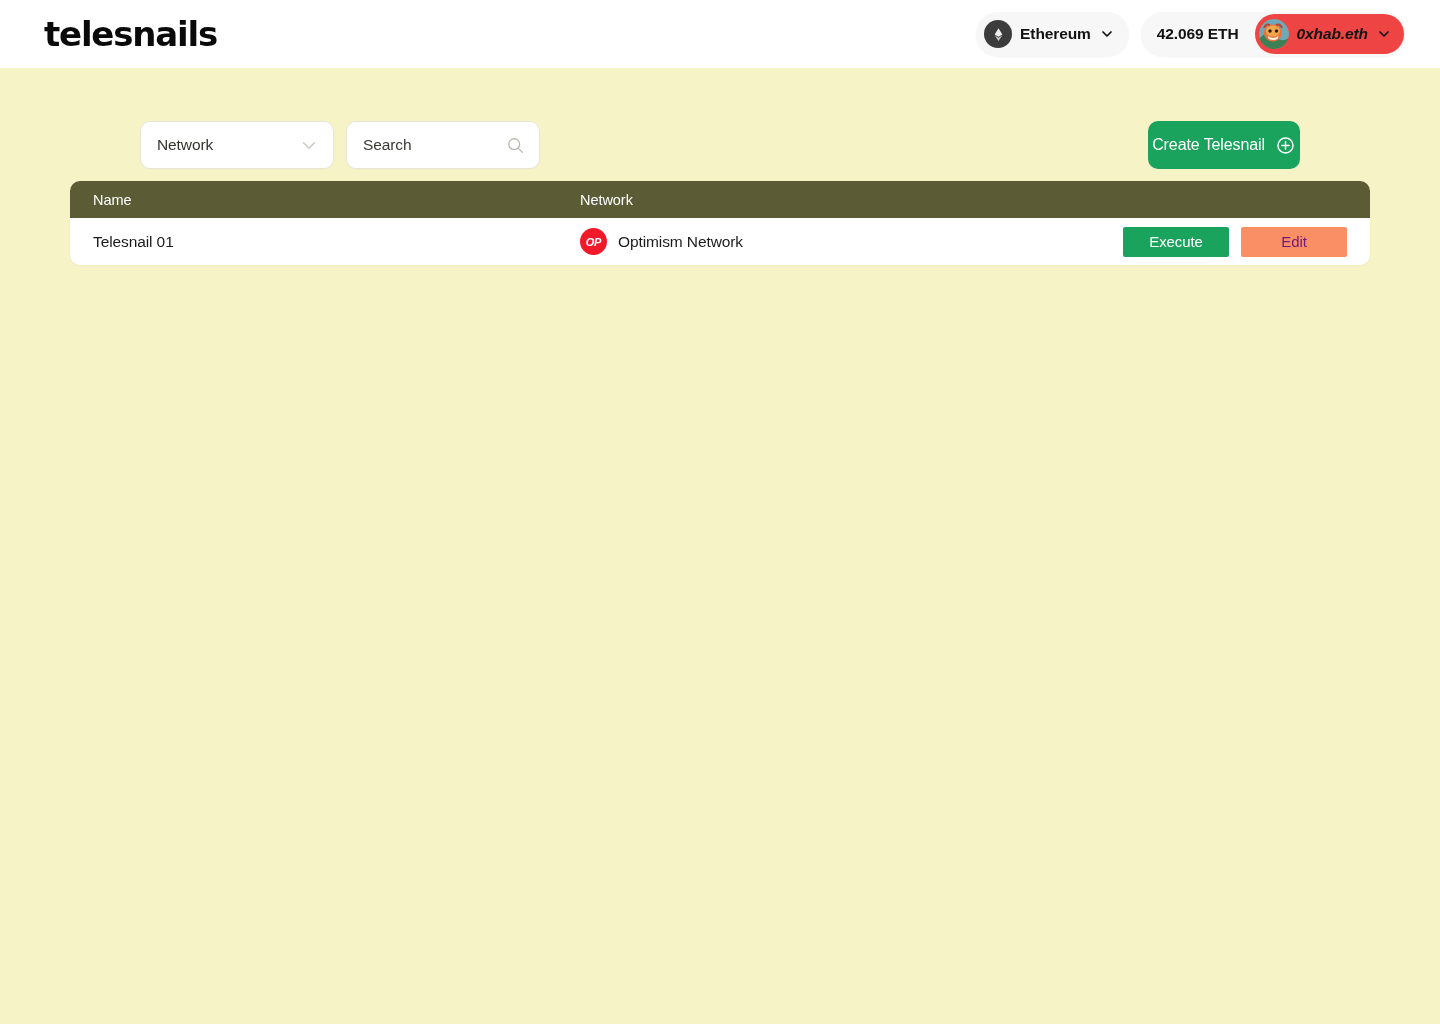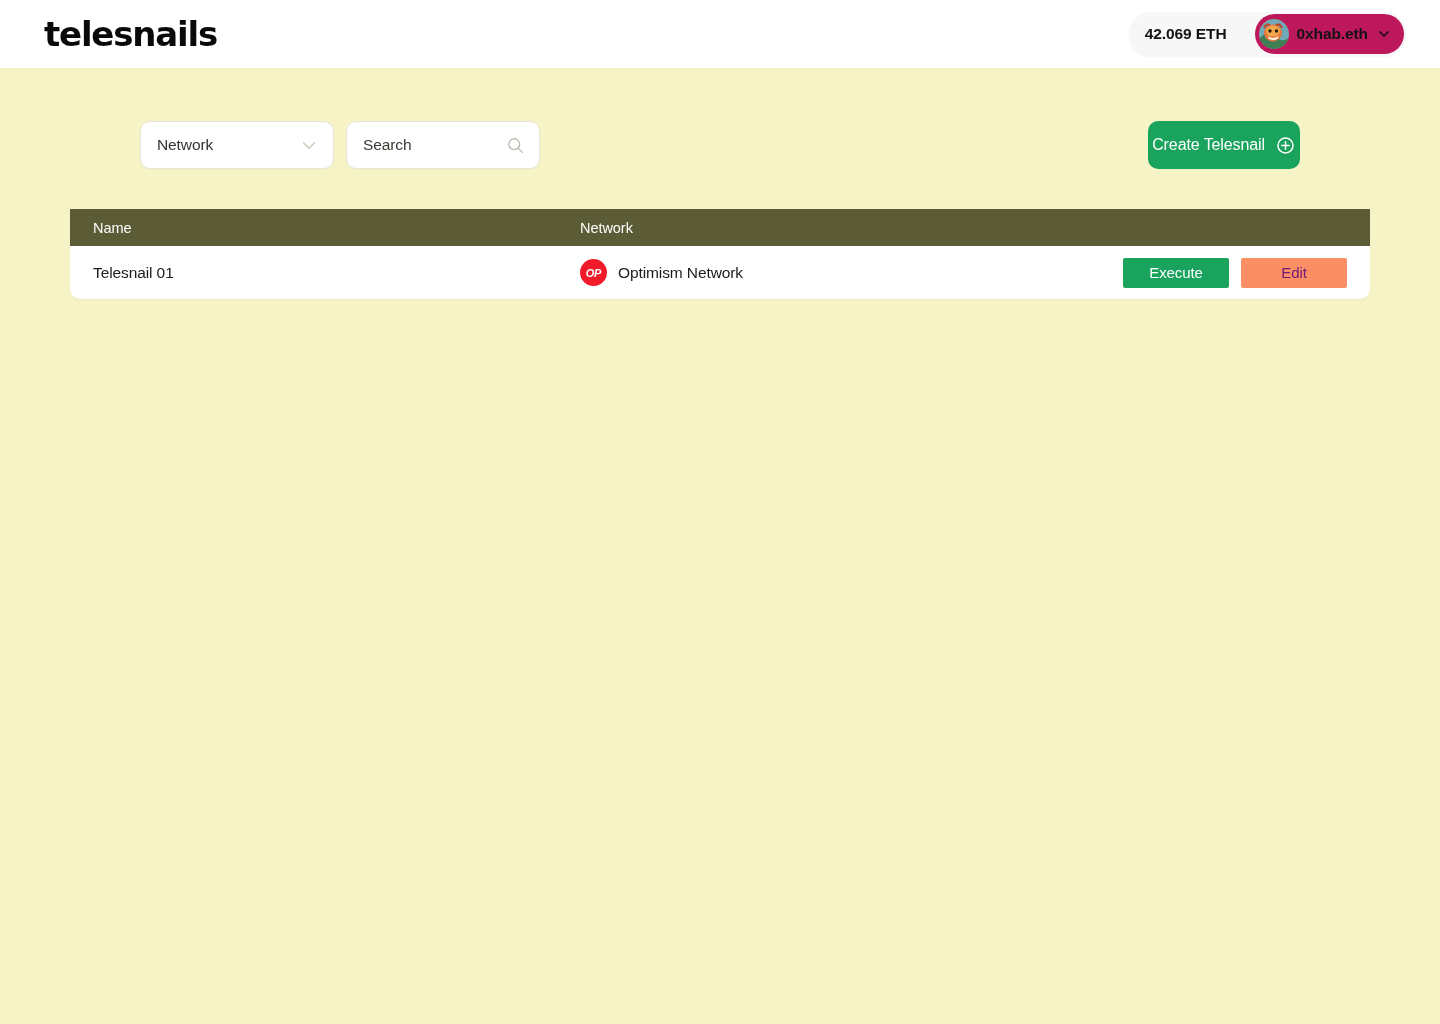--- a/index.html
+++ b/index.html
@@ -65,39 +65,40 @@
     letter-spacing: -0.1px;
     white-space: nowrap;
   }
   .chev {
     display: inline-flex;
     align-items: center;
     justify-content: center;
   }
   .account-pill {
     padding: 0 0 0 16px;
-    gap: 12px;
+    gap: 0;
   }
   .balance {
     font-size: 15.5px;
     font-weight: 700;
     color: #121212;
     letter-spacing: -0.1px;
     padding-right: 14px;
     white-space: nowrap;
   }
   .account-inner {
-    background: #be185d;
+    background: #ef4444;
     border-radius: 999px;
     height: 40px;
     margin: 2px;
     display: flex;
     align-items: center;
     gap: 8px;
     padding: 0 12px 0 4px;
+    font-style: italic;
   }
   .avatar {
     width: 30px; height: 30px;
     border-radius: 50%;
     flex: 0 0 auto;
     overflow: hidden;
     background: #c96a3d;
   }
 
   
@@ -171,33 +172,32 @@
     border-radius: 10px;
     overflow: hidden;
     box-shadow: 0 1px 2px rgba(0,0,0,0.04);
   }
   .thead {
     background: #5b5c36;
     height: 37px;
     display: flex;
     align-items: center;
     padding: 0 23px;
-    margin-top: 28px;
   }
   .th {
     color: #ffffff;
     font-size: 14.5px;
     letter-spacing: -0.05px;
   }
   .th.name { width: 487px; flex: 0 0 auto; }
   .th.network { flex: 1; }
 
   .trow {
     background: #ffffff;
-    height: 53px;
+    height: 47px;
     display: flex;
     align-items: center;
     padding: 0 23px 0 23px;
   }
   .td {
     font-size: 15.5px;
     color: #1b1b1b;
     letter-spacing: -0.1px;
   }
   .td.name { width: 487px; flex: 0 0 auto; }
@@ -244,20 +244,34 @@
   .btn-edit { background: #fa8f66; color: #701a75; text-align: center; }
 </style>
 </head>
 <body>
 
 <div class="topbar">
   <div class="logo">telesnails</div>
 
   <div class="header-right">
 
+    <div class="pill network-pill">
+      <span class="eth-badge">
+        <svg width="15" height="15" viewBox="0 0 16 16" aria-hidden="true">
+          <path d="M8 1.2 L3.9 8.05 L8 10.5 L12.1 8.05 Z" fill="#ffffff" opacity="0.92"></path>
+          <path d="M8 11.35 L3.9 8.9 L8 14.8 L12.1 8.9 Z" fill="#ffffff" opacity="0.72"></path>
+        </svg>
+      </span>
+      <span class="pill-label">Ethereum</span>
+      <span class="chev">
+        <svg width="16" height="16" viewBox="0 0 20 20" aria-hidden="true">
+          <path d="M5 7.5 L10 12.5 L15 7.5" fill="none" stroke="#121212" stroke-width="2.2" stroke-linecap="round" stroke-linejoin="round"></path>
+        </svg>
+      </span>
+    </div>
 
     <div class="pill account-pill">
       <span class="balance">42.069 ETH</span>
       <div class="account-inner">
         <span class="avatar">
           <svg width="30" height="30" viewBox="0 0 30 30" aria-hidden="true">
             <circle cx="15" cy="15" r="15" fill="#6fa8b8"></circle>
             <path d="M0 20 Q8 10 16 18 Q22 24 30 19 L30 30 L0 30 Z" fill="#3f7f56"></path>
             <ellipse cx="14" cy="14" rx="9" ry="8.5" fill="#e8743a"></ellipse>
             <ellipse cx="14" cy="12" rx="7" ry="5.5" fill="#f2a64a"></ellipse>

